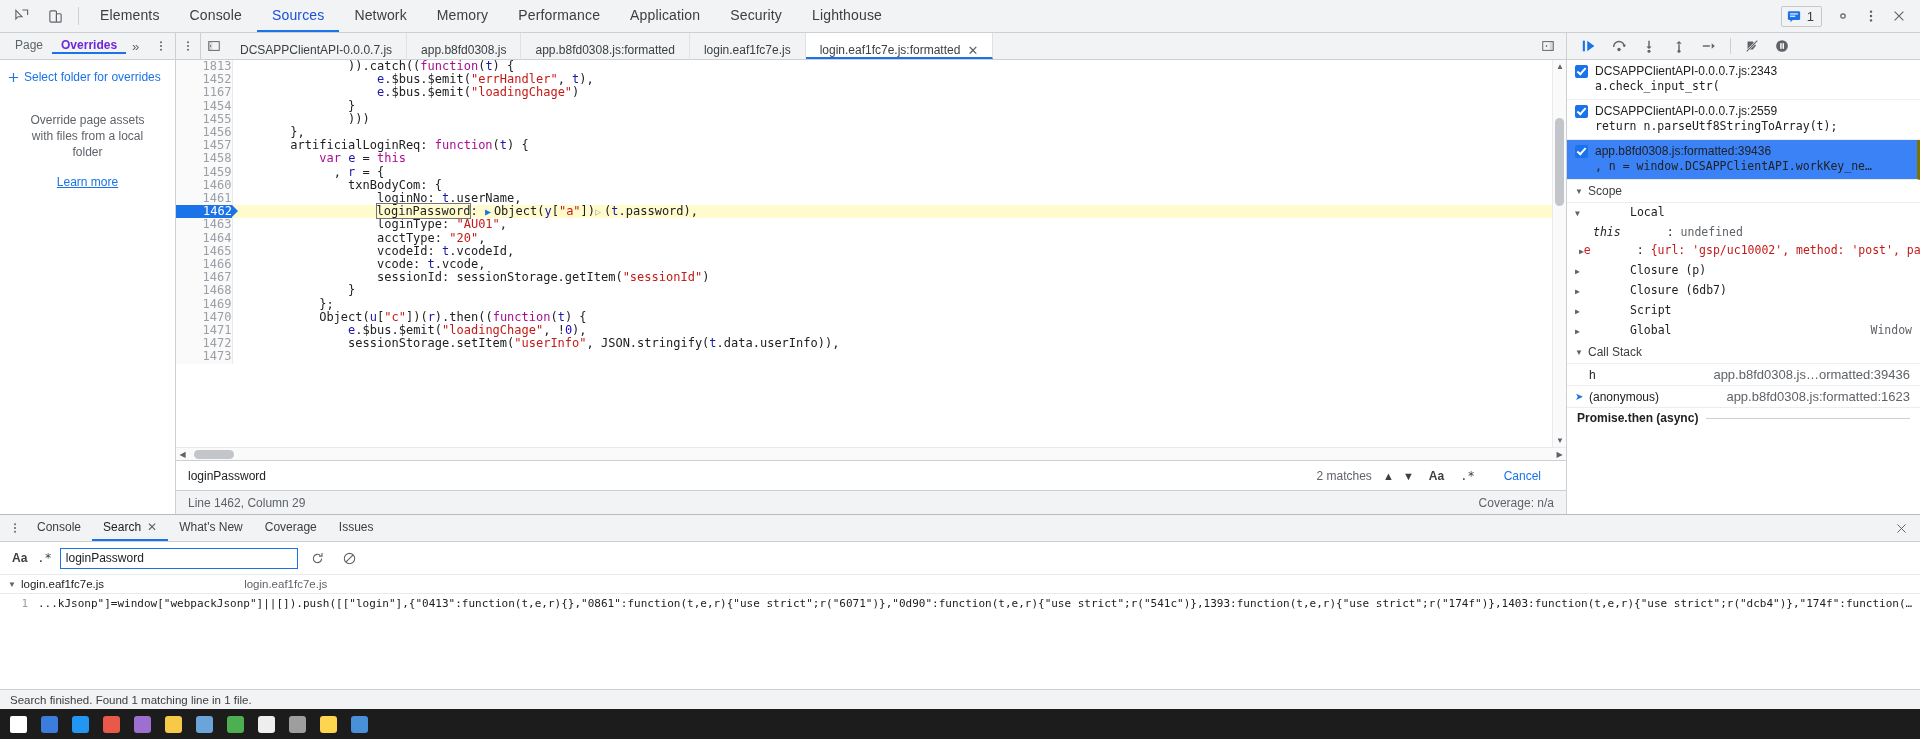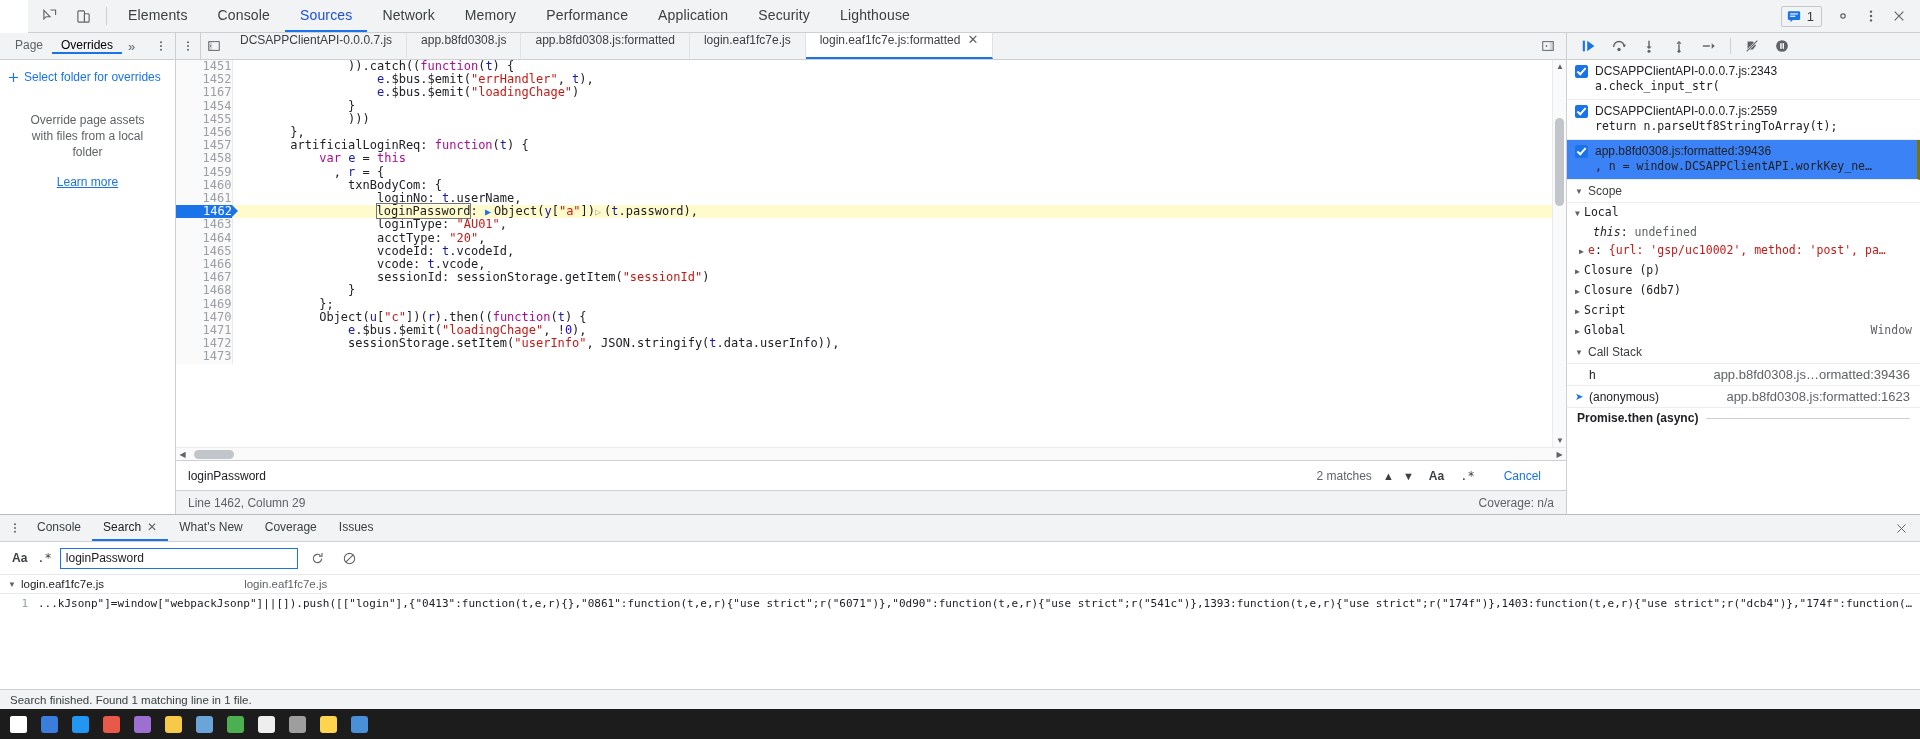--- a/index.html
+++ b/index.html
@@ -15,21 +15,20 @@
   }
   .app { width: 1920px; height: 739px; position: relative; display: flex; flex-direction: column; }
 
   
   .main-toolbar {
     height: 33px; min-height: 33px;
     background: #f1f3f4;
     border-bottom: 1px solid #cdd0d3;
     display: flex; align-items: stretch;
     padding-left: 4px;
-    margin-left: 28px;
   }
   .tb-icon-btn {
     width: 34px; display: flex; align-items: center; justify-content: center;
     cursor: pointer;
   }
   .tb-sep { width: 1px; background: #cdd0d3; margin: 7px 6px; }
   .main-tabs { display: flex; align-items: stretch; }
   .main-tab {
     padding: 0 15px; display: flex; align-items: center;
     font-size: 14px; color: #3c4043; cursor: pointer; white-space: nowrap;
@@ -64,21 +63,21 @@
   .nav-tabbar {
     height: 27px; min-height: 27px; background: #f1f3f4;
     border-bottom: 1px solid #cdd0d3;
     display: flex; align-items: center; padding-left: 6px;
   }
   .nav-tab {
     padding: 0 9px; display: flex; align-items: center;
     font-size: 12px; color: #5f6368; cursor: pointer;
     border-bottom: 2px solid transparent;
   }
-  .nav-tab.active { color: #000000; border-bottom-color: #1a73e8; }
+  .nav-tab.active { color: #6d28d9; border-bottom-color: #1a73e8; font-weight: bold; }
   .nav-more { display: flex; align-items: center; padding: 0 6px; color: #5f6368; cursor: pointer; font-size: 13px; }
   .nav-kebab { margin-left: auto; display: flex; align-items: center; padding: 0 8px; cursor: pointer; }
   .nav-body { flex: 1; padding-top: 6px; font-size: 12px; }
   .sel-folder {
     display: flex; align-items: center; gap: 5px;
     padding: 4px 8px; color: #1a73e8; cursor: pointer;
   }
   .override-note {
     padding: 24px 14px 0 14px; color: #5f6368; line-height: 16px; font-size: 12px; text-align: center;
   }
@@ -88,21 +87,21 @@
   .editor-pane { flex: 1; min-width: 0; display: flex; flex-direction: column; background: #fff; }
   .editor-tabbar {
     height: 27px; min-height: 27px; background: #f1f3f4;
     border-bottom: 1px solid #cdd0d3;
     display: flex; align-items: stretch;
   }
   .etab-kebab { width: 24px; display: flex; align-items: center; justify-content: center; cursor: pointer; }
   .etab-panelbtn { width: 26px; display: flex; align-items: center; justify-content: center; cursor: pointer; border-left: 1px solid #cdd0d3; }
   .etabs { display: flex; align-items: stretch; }
   .etab {
-    padding: 0 14px; display: flex; align-items: flex-start; gap: 7px;
+    padding: 0 14px; display: flex; align-items: flex-end; gap: 7px;
     font-size: 12px; color: #3c4043; cursor: pointer; white-space: nowrap;
     border-right: 1px solid #dfe1e3;
     border-bottom: 2px solid transparent;
   }
   .etab.active { background: #ffffff; border-bottom-color: #1a73e8; }
   .etab .x { font-size: 13px; color: #5f6368; line-height: 1; }
   .etab-right { margin-left: auto; display: flex; align-items: center; padding-right: 5px; }
 
   
   .code-wrap { flex: 1; min-height: 0; position: relative; overflow: hidden; display: flex; }
@@ -218,21 +217,21 @@
     display: flex; align-items: center; gap: 4px;
     padding: 4px 8px; font-size: 12px; color: #3c4043;
     border-bottom: 1px solid #ebedef; background: #fff; cursor: pointer;
   }
   .tri { font-size: 8px; color: #5f6368; width: 9px; display:inline-block; }
   .scope-row {
     display: flex; align-items: baseline; padding: 1px 8px 1px 8px;
     font-family: "DejaVu Sans Mono", monospace; font-size: 11.5px; line-height: 16px;
     white-space: nowrap; overflow: hidden;
   }
-  .sc-name { color: #202124; }
+  .sc-name { color: #202124; margin-left: 46px; }
   .sc-ital { color: #202124; font-style: italic; }
   .sc-undef { color: #5f6368; }
   .sc-prop { color: #c5221f; }
   .sc-str { color: #c41a16; }
   .sc-gray { color: #5f6368; }
   .cs-row {
     display: flex; align-items: center; padding: 3px 10px 3px 8px;
     font-size: 12px; border-bottom: 1px solid #ebedef; cursor: pointer;
   }
   .cs-arrow { width: 14px; color: #1a73e8; font-size: 10px; }
@@ -442,21 +441,21 @@
               </svg>
           </div>
         </div>
       </div>
 
       <div class="code-wrap">
         <div class="code-scroll">
           <table class="code">
             <tbody id="code-body">
                 <tr>
-                  <td class="ln">1451</td>
+                  <td class="ln">1813</td>
                   <td class="src">                )).catch((<span class="kw">function</span>(<span class="prop">t</span>) {</td>
                 </tr>
                 <tr>
                   <td class="ln">1452</td>
                   <td class="src">                    <span class="prop">e</span>.$bus.$emit(<span class="str">"errHandler"</span>, <span class="prop">t</span>),</td>
                 </tr>
                 <tr>
                   <td class="ln">1167</td>
                   <td class="src">                    <span class="prop">e</span>.$bus.$emit(<span class="str">"loadingChage"</span>)</td>
                 </tr>

